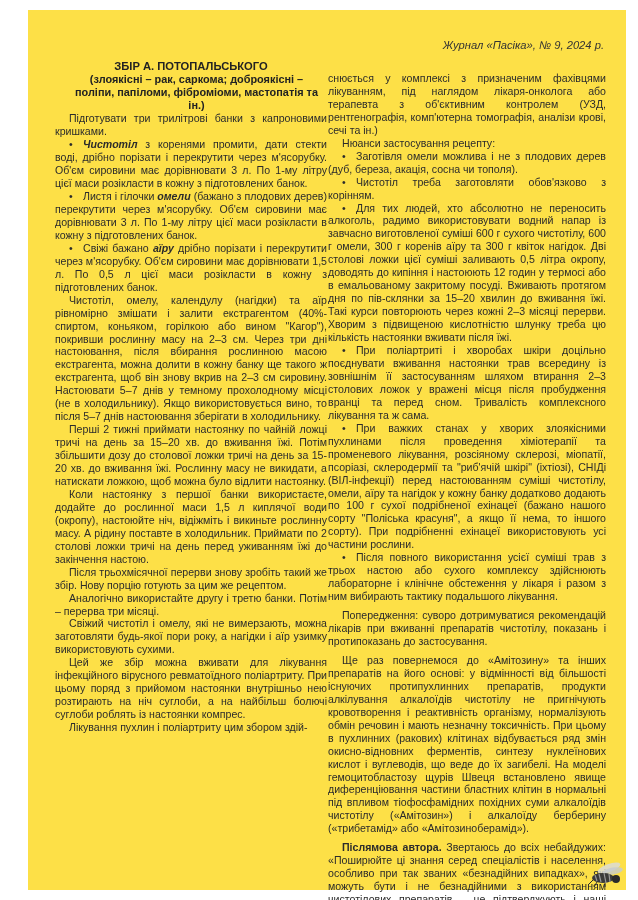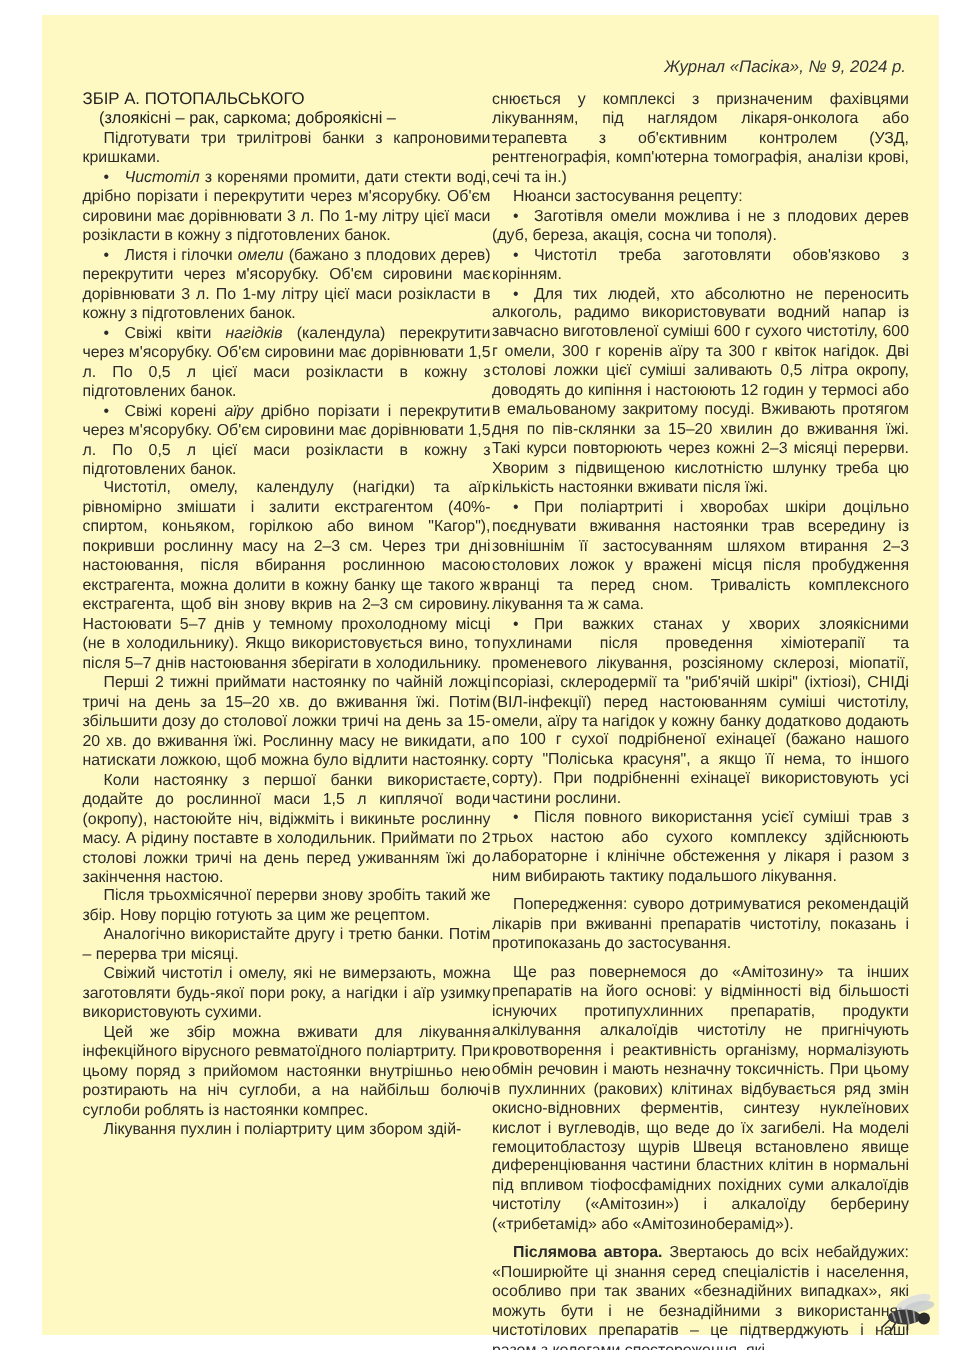--- a/index.html
+++ b/index.html
@@ -2,61 +2,61 @@
 <html><head>
 <meta charset="utf-8">
 <style>
   html, body { margin: 0; padding: 0; }
   body {
     width: 638px; height: 900px; background: #ffffff; position: relative; overflow: hidden;
     font-family: "Liberation Sans", sans-serif; color: #2b2b2b;
   }
   .page {
     position: absolute; left: 28px; top: 10px; width: 598px; height: 880px;
-    background: #fef9c3;
+    background: #fde047;
   }
   .journal {
     position: absolute; right: 22px; top: 29px;
     font-style: italic; font-size: 11.2px; color: #333;
   }
   .col {
     position: absolute; top: 50px; width: 272px;
     font-size: 10.6px; line-height: 12.95px; text-align: justify; hyphens: manual;
   }
   .col.left { left: 27px; }
   .col.right { left: 300px; width: 278px; }
   .title {
-    text-align: left; font-weight: normal; color: #222;
+    text-align: center; font-weight: bold; color: #222;
   }
   .title .t1, .title .t2 { font-size: 11.2px; line-height: 13.3px; }
   .title .sub { font-size: 10.9px; line-height: 13px; margin-left: 11px; }
   p { margin: 0; text-indent: 14px; }
   p.bullet { text-indent: 14px; }
-  p.noind { text-indent: 0; }
+  p.noind { text-indent: 0; margin-top: 12px; }
   p.gap { margin-top: 6px; }
   .bul { display: inline-block; width: 14px; text-indent: 0; text-align: left; }
-  b.it { font-style: italic; font-weight: normal; }
+  b.it { font-style: italic; font-weight: bold; }
   .bee { position: absolute; left: 585px; top: 862px; width: 40px; height: 26px; }
 </style>
 </head>
 <body>
 
 <div class="page">
   <div class="journal">Журнал «Пасіка», № 9, 2024 р.</div>
 
   <div class="col left">
     <div class="title">
       <div class="t1">ЗБІР А. ПОТОПАЛЬСЬКОГО</div>
       <div class="sub">(злоякісні – рак, саркома; доброякісні –</div>
+      <div class="sub">поліпи, папіломи, фіброміоми, мастопатія та ін.)</div>
     </div>
     <p>Підготувати три трилітрові банки з капроновими кришками.</p>
     <p class="bullet"><span class="bul">•</span><b class="it">Чистотіл</b><span> з коренями промити, дати стекти воді, дрібно порізати і перекрутити через м'ясорубку. Об'єм сировини має дорівнювати 3 л. По 1-му літру цієї маси розікласти в кожну з підготовлених банок.</span></p>
     <p class="bullet"><span class="bul">•</span><span>Листя і гілочки </span><b class="it">омели</b><span> (бажано з плодових дерев) перекрутити через м'ясорубку. Об'єм сировини має дорівнювати 3 л. По 1-му літру цієї маси розікласти в кожну з підготовлених банок.</span></p>
-    <p class="bullet"><span class="bul">•</span><span>Свіжі квіти </span><b class="it">нагідків</b><span> (календула) перекрутити через м'ясорубку. Об'єм сировини має дорівнювати 1,5 л. По 0,5 л цієї маси розікласти в кожну з підготовлених банок.</span></p>
-    <p class="bullet"><span class="bul">•</span><span>Свіжі корені </span><b class="it">аїру</b><span> дрібно порізати і перекрутити через м'ясорубку. Об'єм сировини має дорівнювати 1,5 л. По 0,5 л цієї маси розікласти в кожну з підготовлених банок.</span></p>
+    <p class="bullet"><span class="bul">•</span><span>Свіжі бажано </span><b class="it">аїру</b><span> дрібно порізати і перекрутити через м'ясорубку. Об'єм сировини має дорівнювати 1,5 л. По 0,5 л цієї маси розікласти в кожну з підготовлених банок.</span></p>
     <p>Чистотіл, омелу, календулу (нагідки) та аїр рівномірно змішати і залити екстрагентом (40%-спиртом, коньяком, горілкою або вином "Кагор"), покривши рослинну масу на 2–3 см. Через три дні настоювання, після вбирання рослинною масою екстрагента, можна долити в кожну банку ще такого ж екстрагента, щоб він знову вкрив на 2–3 см сировину. Настоювати 5–7 днів у темному прохолодному місці (не в холодильнику). Якщо використовується вино, то після 5–7 днів настоювання зберігати в холодильнику.</p>
     <p>Перші 2 тижні приймати настоянку по чайній ложці тричі на день за 15–20 хв. до вживання їжі. Потім збільшити дозу до столової ложки тричі на день за 15-20 хв. до вживання їжі. Рослинну масу не викидати, а натискати ложкою, щоб можна було відлити настоянку.</p>
     <p>Коли настоянку з першої банки використаєте, додайте до рослинної маси 1,5 л киплячої води (окропу), настоюйте ніч, відіжміть і викиньте рослинну масу. А рідину поставте в холодильник. Приймати по 2 столові ложки тричі на день перед уживанням їжі до закінчення настою.</p>
     <p>Після трьохмісячної перерви знову зробіть такий же збір. Нову порцію готують за цим же рецептом.</p>
     <p>Аналогічно використайте другу і третю банки. Потім – перерва три місяці.</p>
     <p>Свіжий чистотіл і омелу, які не вимерзають, можна заготовляти будь-якої пори року, а нагідки і аїр узимку використовують сухими.</p>
     <p>Цей же збір можна вживати для лікування інфекційного вірусного ревматоїдного поліартриту. При цьому поряд з прийомом настоянки внутрішньо нею розтирають на ніч суглоби, а на найбільш болючі суглоби роблять із настоянки компрес.</p>
     <p>Лікування пухлин і поліартриту цим збором здій-</p>
   </div>
 

